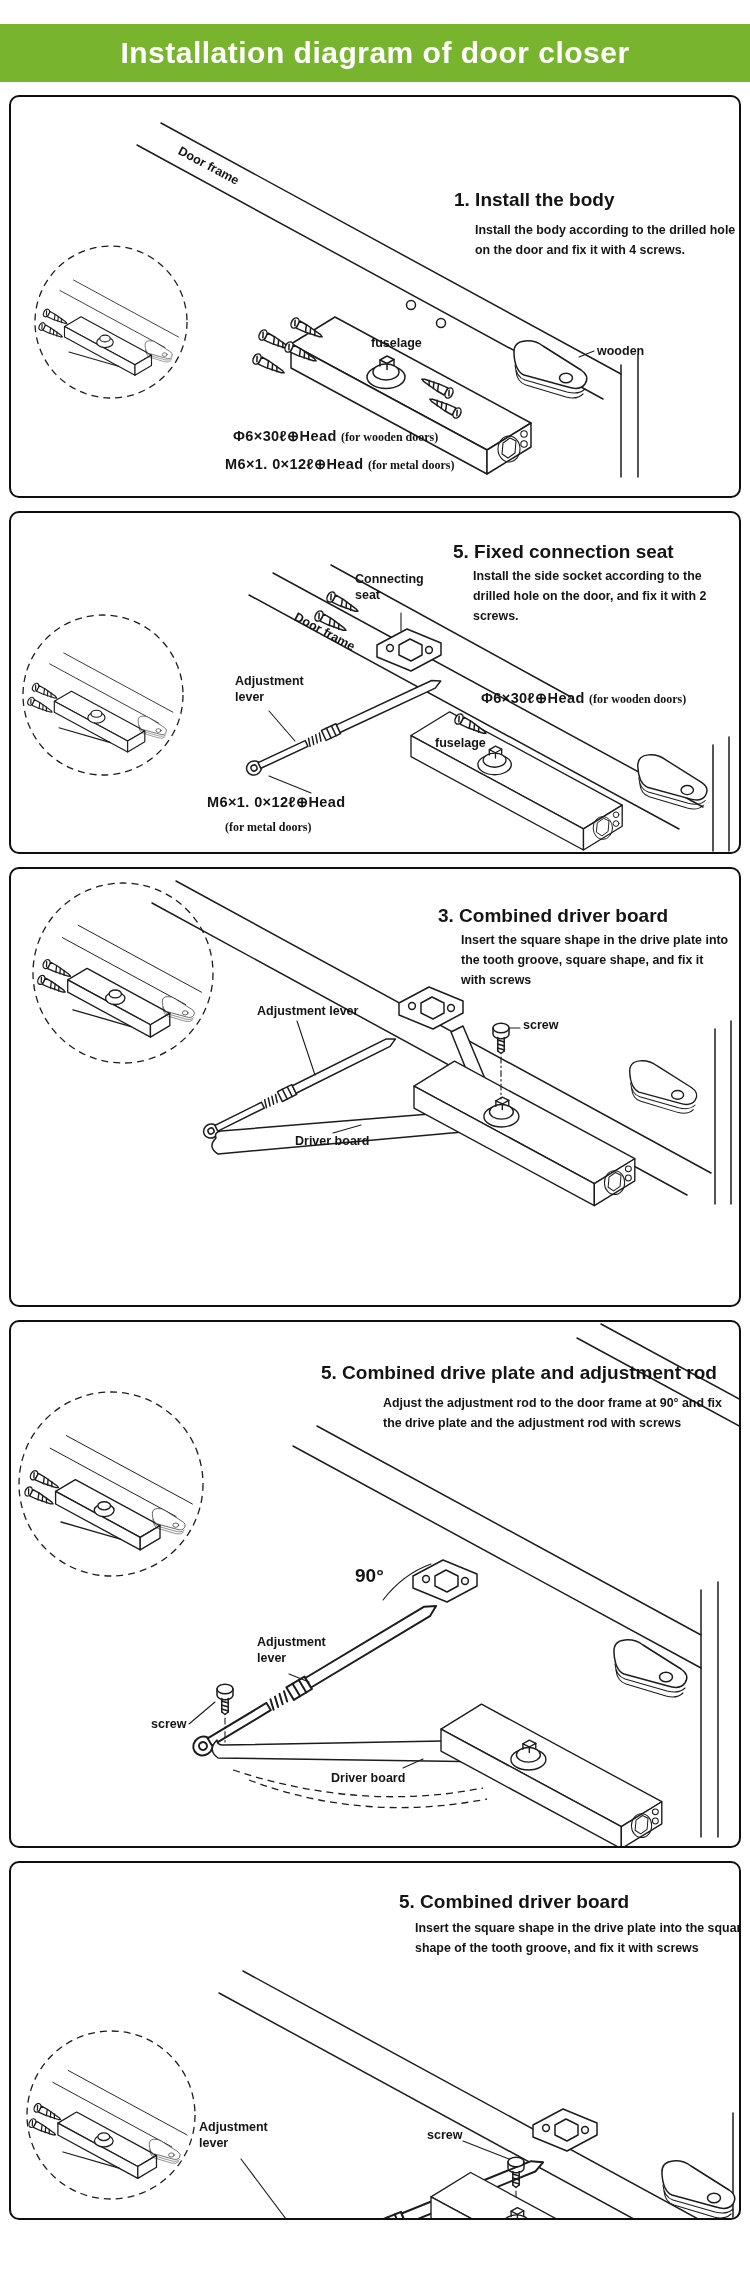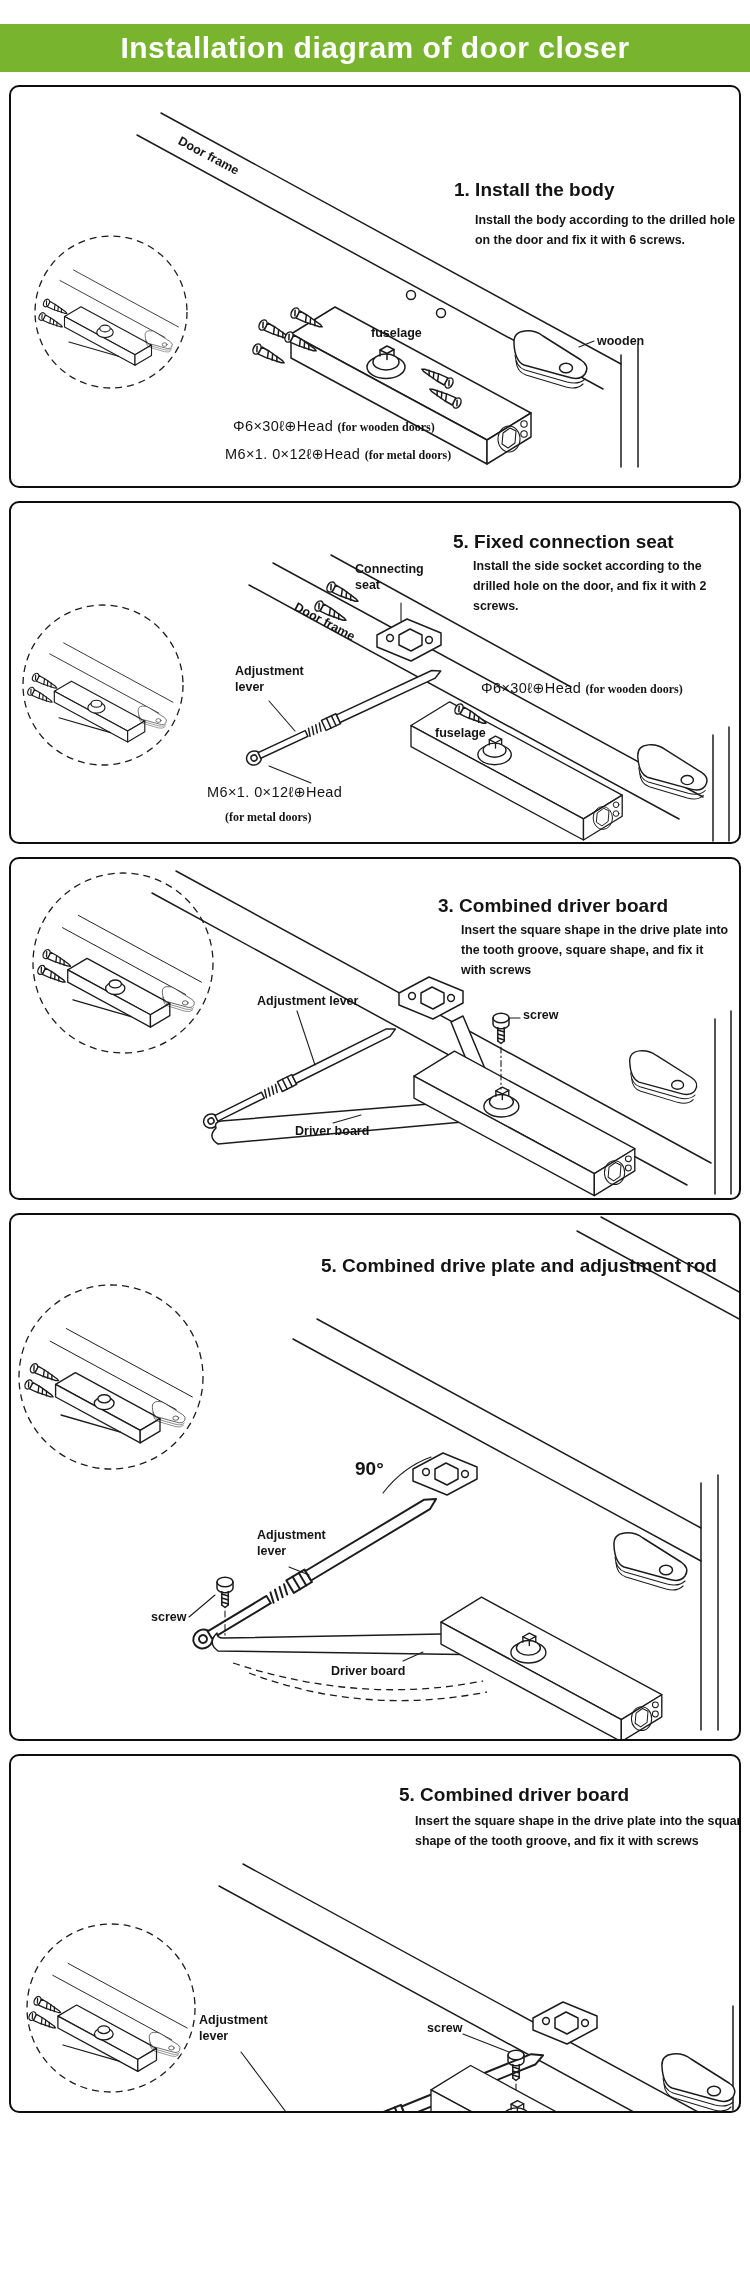--- a/index.html
+++ b/index.html
@@ -1,27 +1,27 @@
 <!DOCTYPE html>
 <html><head>
 <meta charset="utf-8">
 <style>
   * { margin:0; padding:0; box-sizing:border-box; }
   html,body { width:750px; background:#fff; font-family:"Liberation Sans",sans-serif; color:#141414; }
-  .banner { margin-top:24px; height:48px; background:#79b42f; display:flex; align-items:center; justify-content:center; }
+  .banner { margin-top:24px; height:58px; background:#79b42f; display:flex; align-items:center; justify-content:center; }
   .banner h1 { color:#fff; font-size:30px; font-weight:bold; letter-spacing:.5px; }
   .panel { position:relative; margin:13px 9px 0; border:2.5px solid #0e0e0e; border-radius:10px; background:#fff; overflow:hidden; }
   .art { position:absolute; left:0; top:0; }
   .step-title { position:absolute; font-size:19px; font-weight:bold; white-space:nowrap;text-align:center; }
   .step-desc { position:absolute; font-size:12.4px; font-weight:bold; line-height:1.6; }
   .lbl { position:absolute; font-size:12.5px; font-weight:bold; line-height:1.3; }
   .rot { transform:rotate(28deg); transform-origin:left top; white-space:nowrap; }
   .one-line { white-space:nowrap; }
   .spec { position:absolute; white-space:nowrap; }
-  .spec-size { font-size:14.5px; font-weight:normal; letter-spacing:.4px; }
+  .spec-size { font-size:14.5px; font-weight:bold; letter-spacing:.4px; }
   .spec-note { font-size:12px; font-weight:bold;font-family:Liberation Serif, serif; }
   .angle-lbl { font-size:19px;margin-left:8px; }
   svg .ln  { fill:none; stroke:#1c1c1c; stroke-width:1.5; stroke-linecap:round; stroke-linejoin:round; }
   svg .lnw { fill:#fff;  stroke:#1c1c1c; stroke-width:1.5; stroke-linejoin:round; }
   svg .lnd { fill:none; stroke:#1c1c1c; stroke-width:1.3; stroke-dasharray:7 5; }
   svg .thin { stroke-width:1.1; }
   svg .axis { stroke-width:1.1; stroke-dasharray:6 3 1.5 3; }
 </style>
 </head>
 <body>
@@ -127,21 +127,21 @@
     <use href="#screw" transform="translate(284,226) rotate(27)"></use>
     <use href="#screw" transform="translate(278,250) rotate(27)"></use>
     <use href="#hinge" transform="translate(500,242)"></use>
     <line class="ln thin" x1="583" y1="254" x2="568" y2="260"></line>
     <circle class="lnd" cx="100" cy="225" r="76"></circle>
     <use href="#mini" transform="translate(58,210) scale(0.75)"></use>
     <use href="#screw" transform="translate(438,296) rotate(207)"></use>
     <use href="#screw" transform="translate(446,316) rotate(207)"></use>
   </svg>
   <h2 class="step-title" style="left:443px;top:92px">1. Install the body</h2>
-  <p class="step-desc" style="left:464px;top:124px;width:262px">Install the body according to the drilled hole on the door and fix it with 6 screws.</p>
+  <p class="step-desc" style="left:464px;top:124px;width:262px">Install the body according to the drilled hole on the door and fix it with 4 screws.</p>
   <div class="lbl rot" style="left:172px;top:46px">Door frame</div>
   <div class="lbl" style="left:360px;top:238px">fuselage</div>
   <div class="lbl" style="left:586px;top:246px">wooden</div>
   <div class="spec" style="left:222px;top:330px">
     <span class="spec-size">Φ6×30ℓ⊕Head</span>
     <span class="spec-note">(for wooden doors)</span>
   </div>
   <div class="spec" style="left:214px;top:358px">
     <span class="spec-size">M6×1. 0×12ℓ⊕Head</span>
     <span class="spec-note">(for metal doors)</span>
@@ -183,21 +183,21 @@
     <span class="spec-note">(for wooden doors)</span>
   </div>
   <div class="spec" style="left:196px;top:280px">
     <span class="spec-size">M6×1. 0×12ℓ⊕Head</span>
   </div>
   <div class="spec" style="left:214px;top:304px">
     <span class="spec-note">(for metal doors)</span>
   </div>
 </section>
 
-<section class="panel" style="height:343px">
+<section class="panel" style="height:440px">
   <svg class="art" width="730" height="343" viewBox="0 0 730 343">
     <g>
       <line class="ln" x1="165" y1="12" x2="700" y2="304"></line>
       <line class="ln" x1="141" y1="34" x2="676" y2="326"></line>
     </g>
     <g>
       <line class="ln" x1="704" y1="160" x2="704" y2="335"></line>
       <line class="ln" x1="720" y1="152" x2="720" y2="335"></line>
     </g>
     <use href="#bracket" transform="translate(388,118)"></use>
@@ -243,20 +243,21 @@
     <path class="lnd" d="M238,458 Q352,501 476,477"></path>
     <use href="#fuselage" transform="translate(430,350) scale(0.92)"></use>
     <use href="#hinge" transform="translate(600,316)"></use>
     <circle class="lnd" cx="100" cy="162" r="92"></circle>
     <use href="#mini" transform="translate(50,146) scale(0.9)"></use>
     <line class="ln thin" x1="278" y1="352" x2="298" y2="360"></line>
     <line class="ln thin" x1="178" y1="402" x2="204" y2="380"></line>
     <line class="ln thin" x1="392" y1="446" x2="412" y2="437"></line>
   </svg>
   <h2 class="step-title" style="left:310px;top:40px">5. Combined drive plate and adjustment rod</h2>
+  <p class="step-desc" style="left:372px;top:72px;width:352px">Adjust the adjustment rod to the door frame at 90° and fix the drive plate and the adjustment rod with screws</p>
   <div class="lbl angle-lbl" style="left:336px;top:242px">90°</div>
   <div class="lbl" style="left:246px;top:312px;width:92px">Adjustment lever</div>
   <div class="lbl" style="left:140px;top:394px">screw</div>
   <div class="lbl" style="left:320px;top:448px">Driver board</div>
 </section>
 
 <section class="panel" style="height:359px">
   <svg class="art" width="730" height="495" viewBox="0 0 730 495">
     <g>
       <line class="ln" x1="232" y1="108" x2="722" y2="375"></line>

